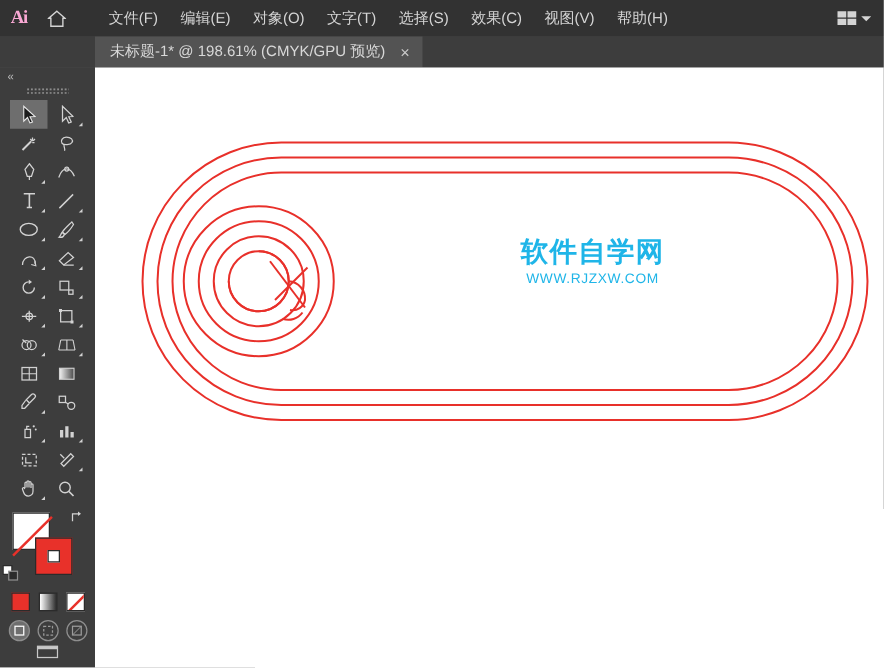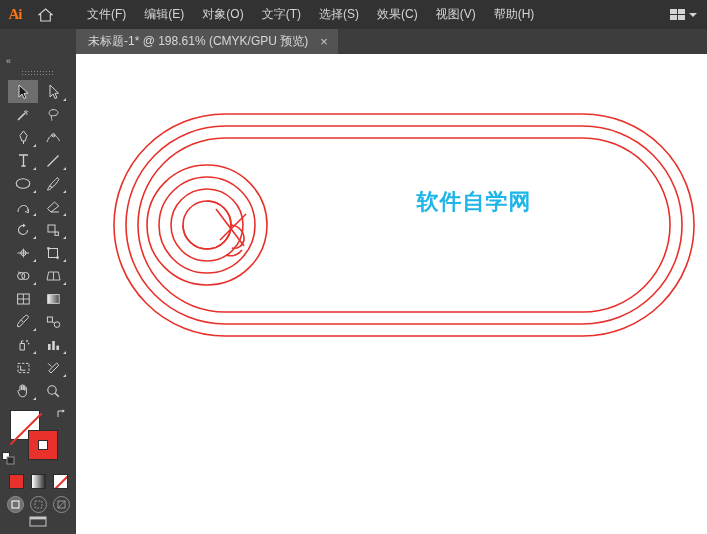--- a/index.html
+++ b/index.html
@@ -32,21 +32,21 @@
     align-items: center;
     flex: 0 0 auto;
     position: relative;
   }
   .ai-logo {
     width: 30px;
     height: 29px;
     display: flex;
     align-items: center;
     justify-content: center;
-    color: #f97316;
+    color: #f9a8d4;
     font-weight: bold;
     font-size: 15px;
     font-family: "Liberation Serif", serif;
     letter-spacing: -1px;
   }
   .home-icon {
     width: 30px;
     height: 29px;
     display: flex;
     align-items: center;
@@ -649,17 +649,18 @@
           <path d="M131 147 A24 24 0 0 1 155 171 A24 24 0 0 1 131 195 A24 24 0 0 1 107 171"></path>
           <path d="M140 155 L168 192"></path>
           <path d="M144 186 L170 160"></path>
           <path d="M155 171 A14 14 0 0 1 168 186 A10 10 0 0 1 156 194"></path>
           <path d="M150 201 A14 14 0 0 0 166 196"></path>
         </g>
       </svg>
 
       <div class="watermark">
         <div class="wm-main">软件自学网</div>
+        <div class="wm-sub">WWW.RJZXW.COM</div>
       </div>
     </div>
 
   </div>
 </div>
 
 </body></html>

